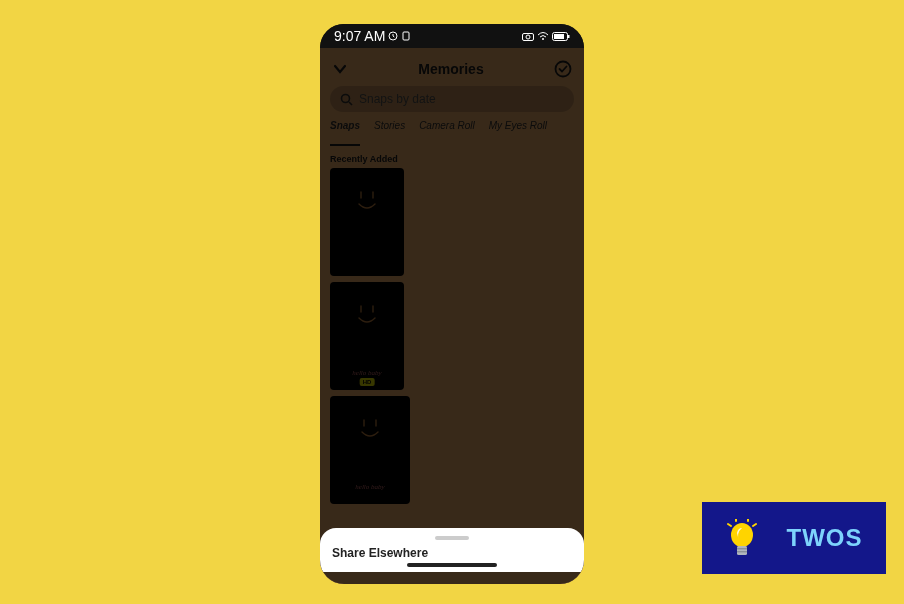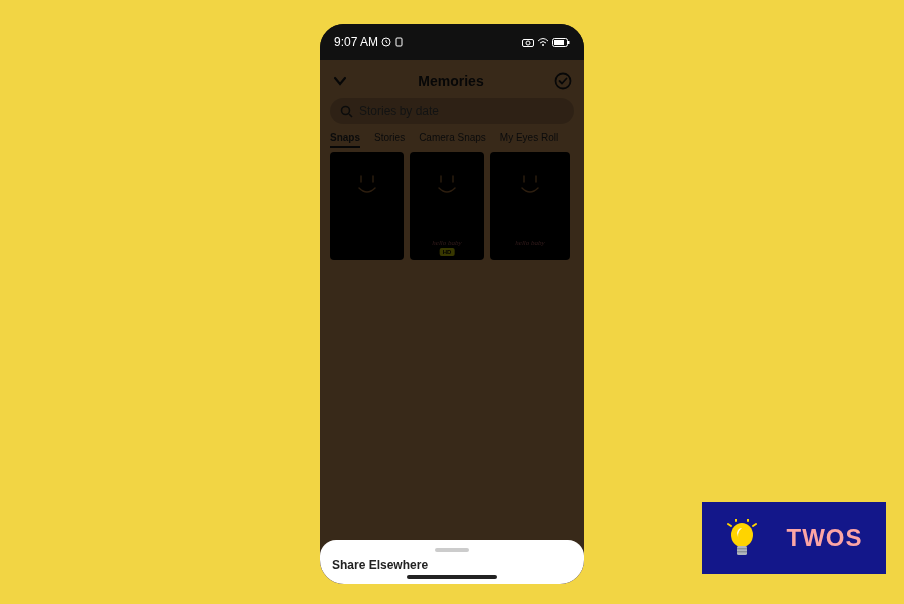--- a/index.html
+++ b/index.html
@@ -20,28 +20,28 @@
     top: 24px;
     width: 264px;
     height: 560px;
     background: #111;
     border-radius: 24px;
     overflow: hidden;
   }
 
   
   .status-bar {
-    height: 36px;
+    height: 24px;
     background: #111;
     display: flex;
     justify-content: space-between;
     align-items: center;
     padding: 0 14px;
     color: #fff;
-    font-size: 12px;
+    font-size: 14px;
     font-weight: 500;
   }
   .status-left, .status-right { display: flex; align-items: center; gap: 3px; }
   .status-icon svg { display: block; }
 
   
   .screen {
     position: relative;
     background: #fdba74;
     height: calc(100% - 24px);
@@ -88,38 +88,39 @@
   }
 
   
   .tabs {
     display: flex;
     gap: 14px;
     padding: 8px 0 4px;
     font-size: 10px;
     color: #333;
   }
-  .tab { padding-bottom: 3px; }
+  .tab { padding-bottom: 13px; font-style: italic; }
   .tab-active {
     font-weight: 700;
     border-bottom: 2px solid #222;
   }
 
   
   .section-label {
     font-size: 9px;
     font-weight: 700;
     color: #222;
     padding: 4px 0;
   }
 
   
   .thumb-row {
     display: flex;
     gap: 6px;
+    flex-direction: column;
   }
   .thumb {
     width: 74px;
     height: 108px;
     background: #000;
     border-radius: 4px;
     position: relative;
     display:flex;
     align-items:center;
     justify-content:center;
@@ -234,21 +235,21 @@
     display:flex;
     align-items:center;
     justify-content:center;
     gap:8px;
   }
   .logo-bulb {
     width: 32px; height: 38px;
     position: relative;
   }
   .logo-text {
-    color: #fca5a5;
+    color: #7dd3fc;
     font-size: 24px;
     font-weight: 800;
     letter-spacing: 1px;
     margin-left: 21px;
   }
 </style>
 </head>
 <body>
 
 <div class="phone">
@@ -310,30 +311,31 @@
         </span>
       </div>
 
       <div class="search">
         <span>
           <svg width="13" height="13" viewBox="0 0 13 13">
               <circle cx="5.5" cy="5.5" r="4" stroke="#333" stroke-width="1.6" fill="none"></circle>
               <path d="M9 9 L12 12" stroke="#333" stroke-width="1.6"></path>
             </svg>
         </span>
-        <span class="search-placeholder">Stories by date</span>
+        <span class="search-placeholder">Snaps by date</span>
       </div>
 
       <div class="tabs">
         <span class="tab tab-active">Snaps</span>
         <span class="tab">Stories</span>
-        <span class="tab">Camera Snaps</span>
+        <span class="tab">Camera Roll</span>
         <span class="tab">My Eyes Roll</span>
       </div>
 
+      <div class="section-label">Recently Added</div>
 
       <div class="thumb-row">
         <div class="thumb">
           <div class="thumb-inner">
             <span class="smile">
               <svg width="28" height="24" viewBox="0 0 28 24">
                   <path d="M8 4 L8 10 M20 4 L20 10 M6 16 Q14 24 22 16" stroke="#cc8844" stroke-width="1.4" fill="none" stroke-linecap="round"></path>
                 </svg>
             </span>
           </div>

